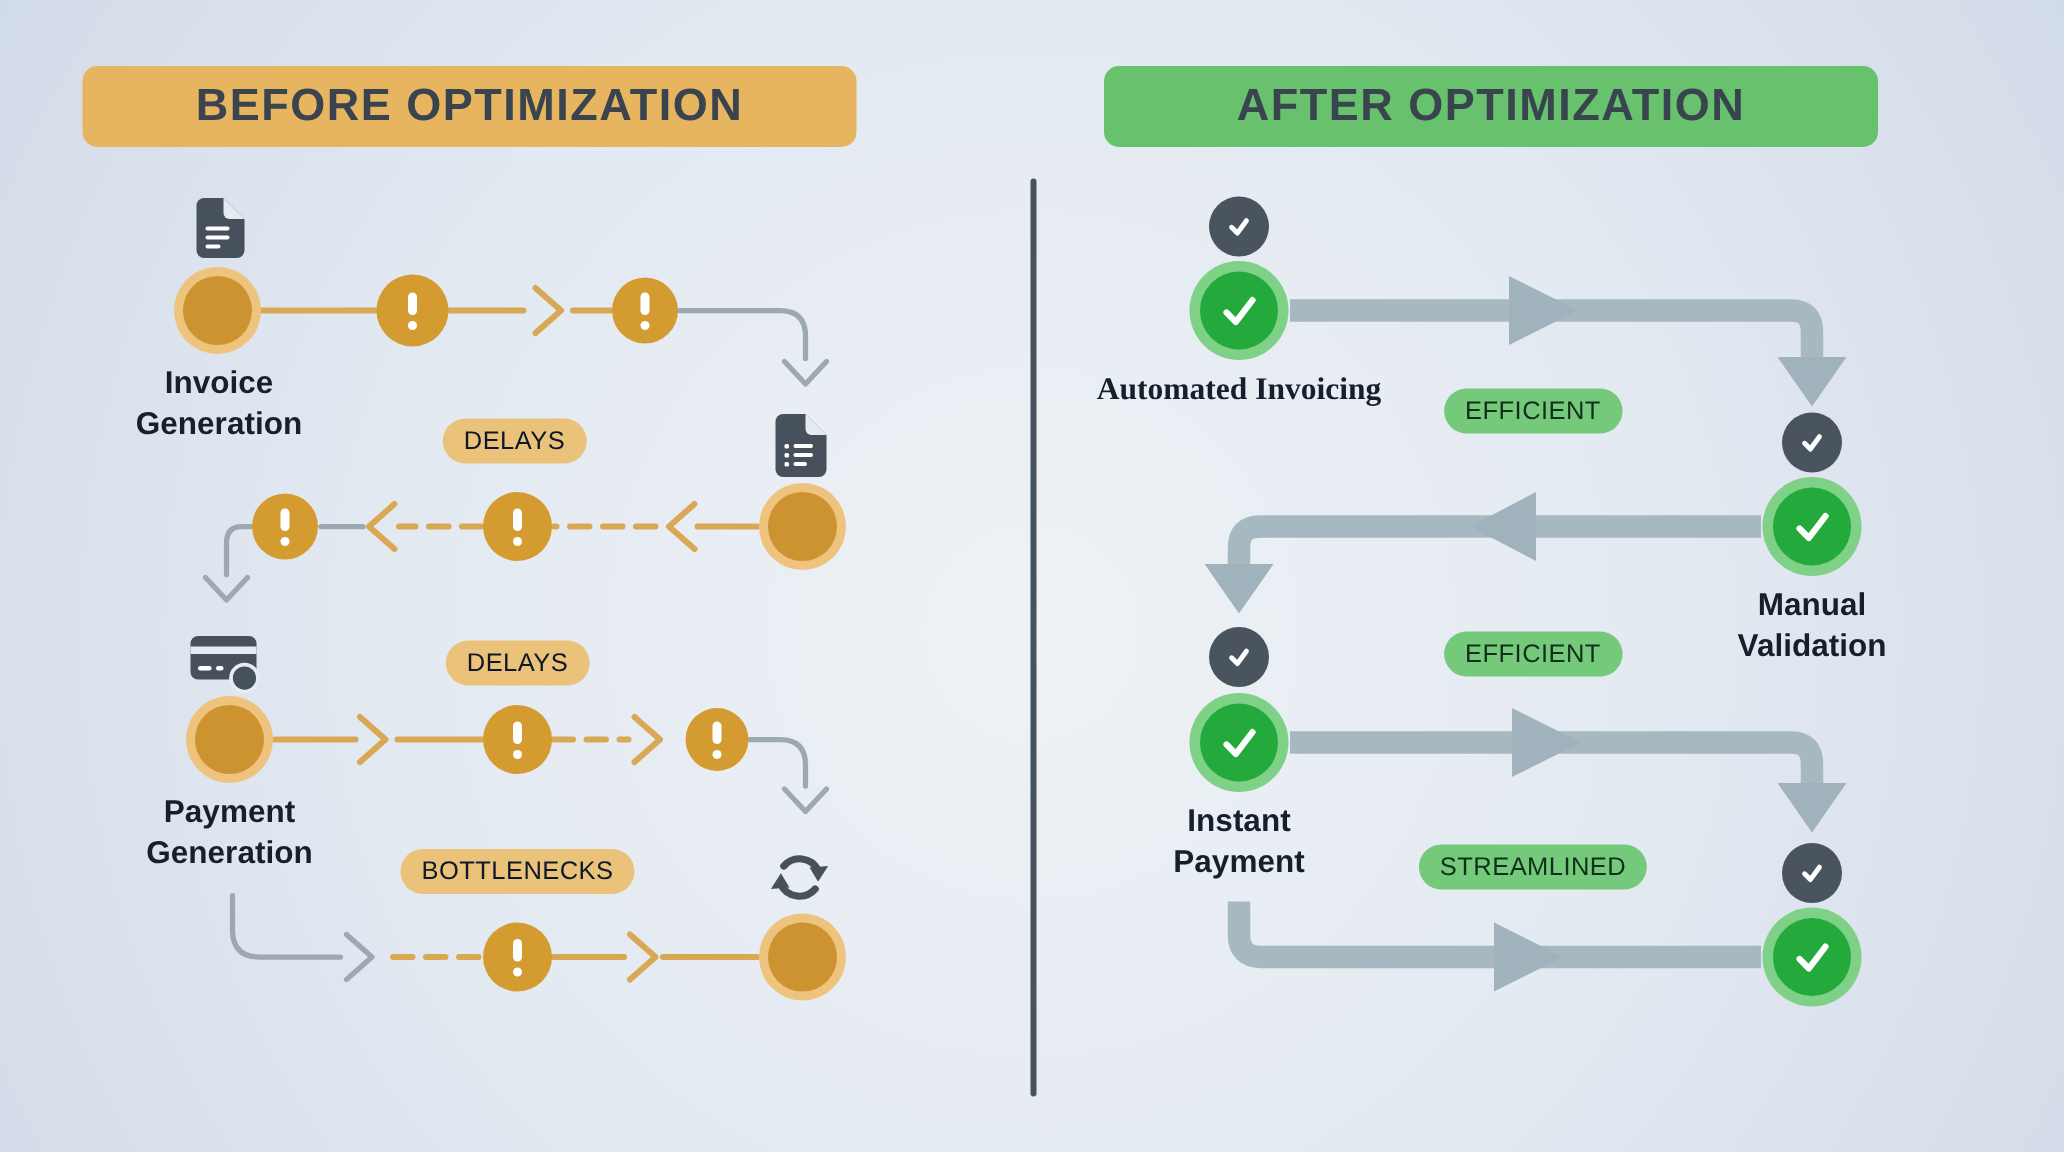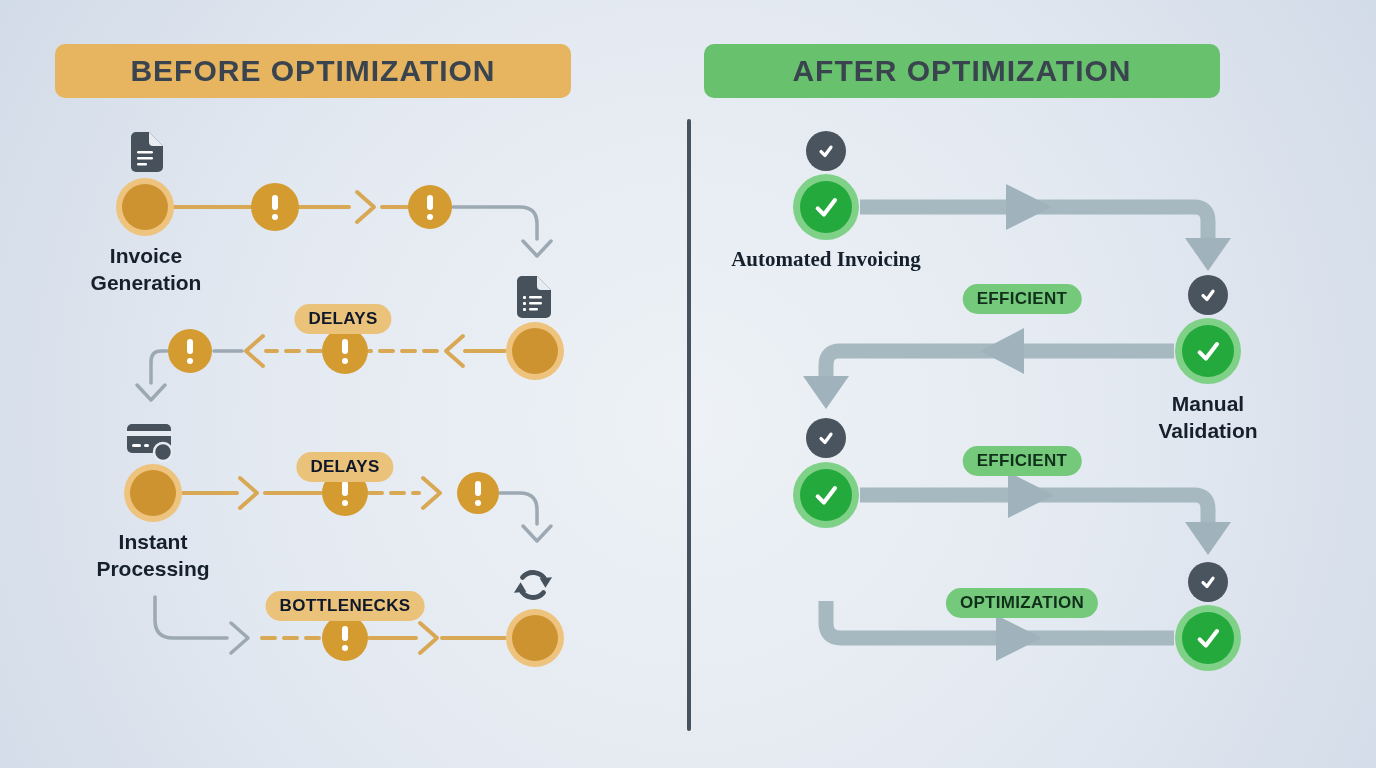--- a/index.html
+++ b/index.html
@@ -8,36 +8,36 @@
     background:radial-gradient(circle at 50% 55%, #eef2f6 0%, #e3e9f1 55%, #d2dbe8 100%);
     font-family:"Liberation Sans", sans-serif;
   }
   svg.flow{position:absolute;left:0;top:0;z-index:1;}
   .hdr{
     position:absolute;top:44px;width:516px;height:54px;border-radius:10px;
     display:flex;align-items:center;justify-content:center;
     font-size:30px;font-weight:800;letter-spacing:1px;color:#3A444E;z-index:3;
   }
   .hdr-before{left:55px;background:#E7B45F;}
-  .hdr-after{left:704px;background:#67C16D;text-align:right;}
+  .hdr-after{left:736px;background:#67C16D;text-align:right;}
   .divider{position:absolute;left:687px;top:119px;width:4px;height:612px;background:#46525E;border-radius:2px;z-index:2;}
 
   .node-o{position:absolute;border-radius:50%;background:#EDC37E;display:flex;align-items:center;justify-content:center;z-index:4;}
   .node-o .core{width:79%;height:79%;border-radius:50%;background:#CE9331;}
   .excl{position:absolute;border-radius:50%;background:#D49B31;display:flex;flex-direction:column;align-items:center;justify-content:center;z-index:4;}
   .excl .bar{width:6px;height:15px;background:#fff;border-radius:3px;}
   .excl .dot{width:6px;height:6px;background:#fff;border-radius:50%;margin-top:4px;}
 
   .node-g{position:absolute;border-radius:50%;background:#7ED186;display:flex;align-items:center;justify-content:center;z-index:4;}
   .node-g .core{width:80%;height:80%;border-radius:50%;background:#23A93C;display:flex;align-items:center;justify-content:center;}
   .chk-sm{position:absolute;width:40px;height:40px;border-radius:50%;background:#4A545E;display:flex;align-items:center;justify-content:center;z-index:4;}
 
   .lbl{position:absolute;text-align:center;font-size:21px;line-height:27px;font-weight:700;color:#15202C;z-index:5;}
   .badge{position:absolute;transform:translate(-50%,-50%);padding:5px 14px;border-radius:15px;
-         font-size:17px;font-weight:700;letter-spacing:.3px;white-space:nowrap;z-index:5;margin-top:25px;}
+         font-size:17px;font-weight:400;letter-spacing:.3px;white-space:nowrap;z-index:5;}
   .badge-o{background:#EBC27A;color:#0f172a;}
   .badge-g{background:#74C97B;color:#11301C;}
   .icon-wrap{position:absolute;z-index:4;}
 </style>
 </head>
 <body>
 
 <div class="stage">
 
   <svg class="flow" width="1376" height="768" viewBox="0 0 1376 768">
@@ -169,21 +169,21 @@
   <div class="excl" style="left:457px;top:472px;width:42px;height:42px;">
       <span class="bar"></span>
       <span class="dot"></span>
     </div>
   <div class="excl" style="left:322px;top:615px;width:46px;height:46px;">
       <span class="bar"></span>
       <span class="dot"></span>
     </div>
 
   <div class="lbl" style="left:61px;top:242px;width:170px;">Invoice Generation</div>
-  <div class="lbl" style="left:63px;top:528px;width:180px;">Instant Processing</div>
+  <div class="lbl" style="left:63px;top:528px;width:180px;">Payment Generation</div>
 
   <div class="badge badge-o" style="left:343px;top:294px;">DELAYS</div>
   <div class="badge badge-o" style="left:345px;top:442px;">DELAYS</div>
   <div class="badge badge-o" style="left:345px;top:581px;">BOTTLENECKS</div>
 
   <div class="chk-sm" style="left:806px;top:131px;">
     <svg width="22" height="22" viewBox="0 0 40 40" fill="none">
         <polyline points="11,21 18,28 29,13" stroke="#fff" stroke-width="6" stroke-linecap="round" stroke-linejoin="round"></polyline>
       </svg>
   </div>
@@ -227,18 +227,19 @@
   <div class="node-g" style="left:1175px;top:605px;width:66px;height:66px;">
     <div class="core">
         <svg width="36" height="36" viewBox="0 0 52 52" fill="none">
           <polyline points="14,28 23,37 39,16" stroke="#fff" stroke-width="6" stroke-linecap="round" stroke-linejoin="round"></polyline>
         </svg>
       </div>
   </div>
 
   <div class="lbl" style="left:731px;top:246px;width:190px;font-family:Liberation Serif, serif;">Automated Invoicing</div>
   <div class="lbl" style="left:1128px;top:390px;width:160px;">Manual Validation</div>
+  <div class="lbl" style="left:746px;top:534px;width:160px;">Instant Payment</div>
 
   <div class="badge badge-g" style="left:1022px;top:274px;">EFFICIENT</div>
   <div class="badge badge-g" style="left:1022px;top:436px;">EFFICIENT</div>
-  <div class="badge badge-g" style="left:1022px;top:578px;">OPTIMIZATION</div>
+  <div class="badge badge-g" style="left:1022px;top:578px;">STREAMLINED</div>
 
 </div>
 
 </body></html>

